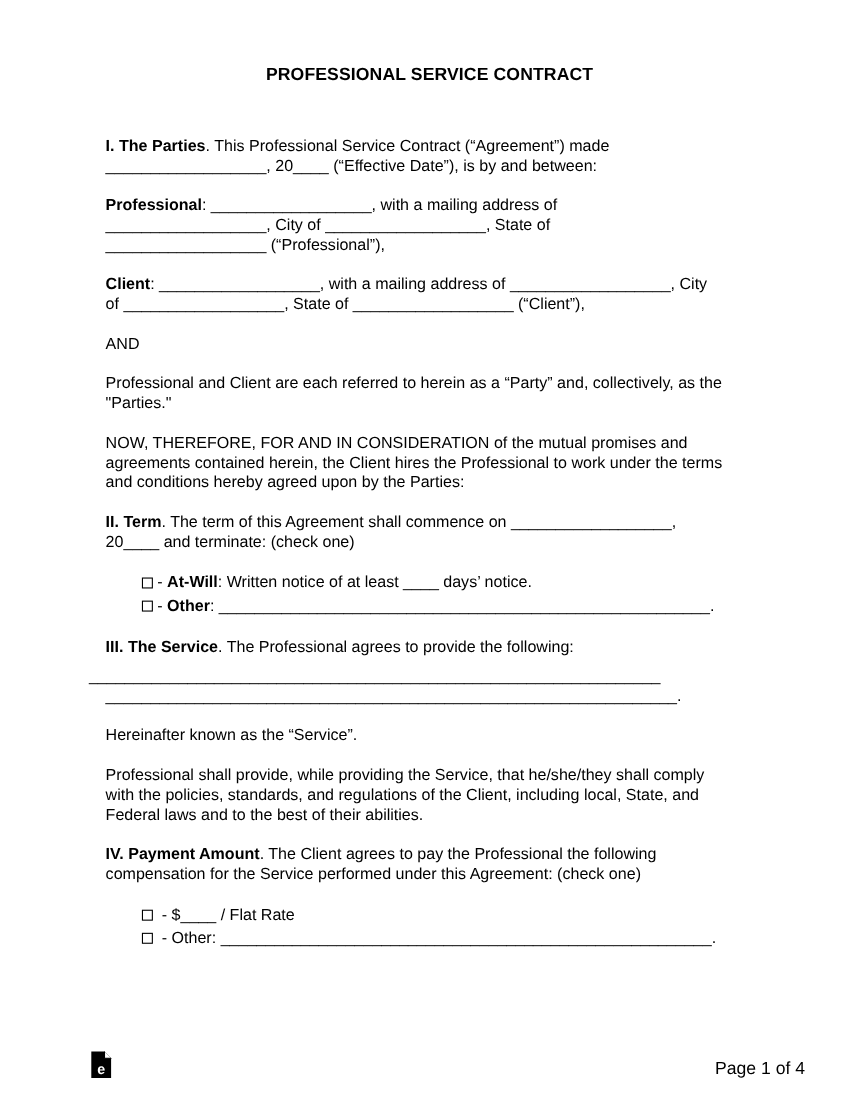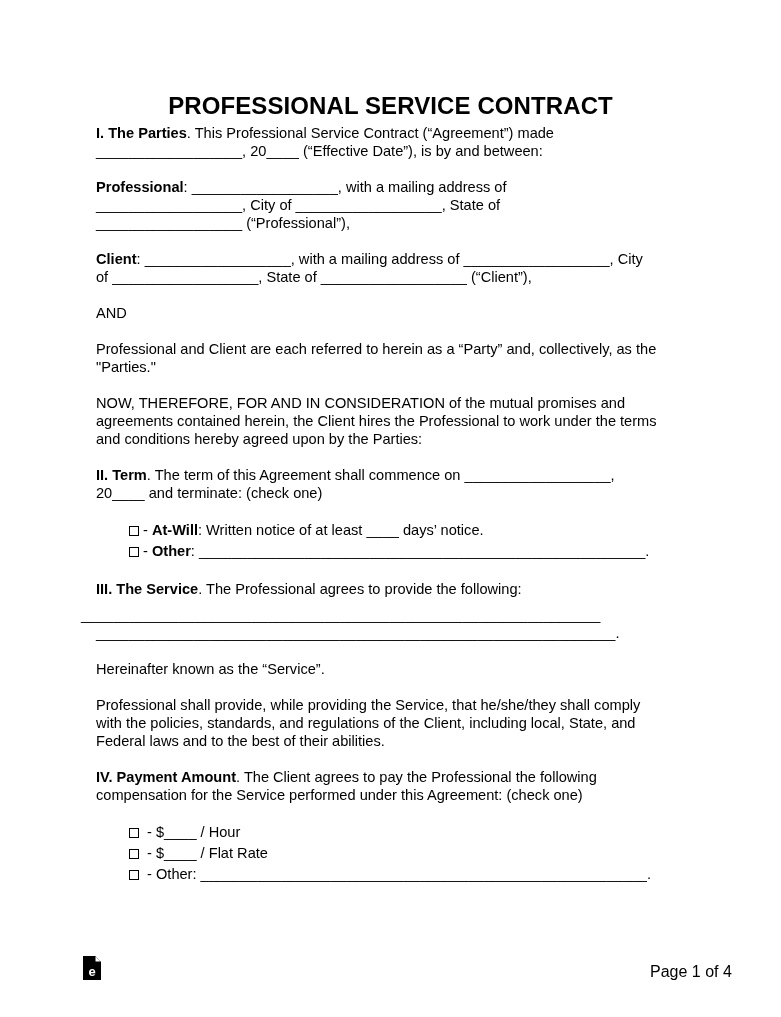--- a/index.html
+++ b/index.html
@@ -1,19 +1,19 @@
 <!DOCTYPE html>
 <html><head>
 <meta charset="utf-8">
 <style>
   html, body { margin:0; padding:0; background:#ffffff; }
   body { width:781px; height:1017px; position:relative; overflow:hidden;
          font-family:"Liberation Sans", sans-serif; color:#000; }
   .title { position:absolute; left:0; width:781px; top:60px; text-align:center;
-           font-size:24px; font-weight:bold; letter-spacing:0.1px;margin-top:32px; }
+           font-size:16px; font-weight:bold; letter-spacing:0.1px; }
   .body { position:absolute; left:81px; top:124px; width:620px;
           font-size:14.6px; line-height:18px; }
   .p { margin:0 0 18px 15px; white-space:pre-wrap; }
   .b { font-weight:bold; }
   .chk { margin:0 0 18px 0; padding-left:48px; }
   .chk .row { white-space:pre; height:21px; line-height:21px; }
   .box { display:inline-block; width:10px; height:10px; border:1px solid #000;
          vertical-align:-1px; margin-right:4px; box-sizing:border-box; }
   .footer-icon { position:absolute; left:82px; top:955px; width:20px; height:26px; }
   .page-num { position:absolute; left:650px; top:963px; font-size:16px; }
@@ -59,21 +59,20 @@
   <p class="p">Hereinafter known as the “Service”.</p>
 
   <p class="p">Professional shall provide, while providing the Service, that he/she/they shall comply
 with the policies, standards, and regulations of the Client, including local, State, and
 Federal laws and to the best of their abilities.</p>
 
   <p class="p"><span class="b">IV. Payment Amount</span><span>. The Client agrees to pay the Professional the following
 compensation for the Service performed under this Agreement: (check one)</span></p>
 
   <div class="chk">
-    <div class="row"><span class="box"></span><span> - $____ / Hour</span></div>
     <div class="row"><span class="box"></span><span> - $____ / Flat Rate</span></div>
     <div class="row"><span class="box"></span><span> - Other: _______________________________________________________.</span></div>
   </div>
 </div>
 
 <div class="footer-icon">
   <svg width="20" height="26" viewBox="0 0 20 26">
     <path d="M1 1 H13 L19 7 V25 H1 Z" fill="#000"></path>
     <path d="M13 1 V7 H19" fill="#fff" stroke="#000" stroke-width="1"></path>
     <text x="10" y="21" font-family="Liberation Sans, sans-serif" font-size="13" font-weight="bold" fill="#fff" text-anchor="middle">e</text>

